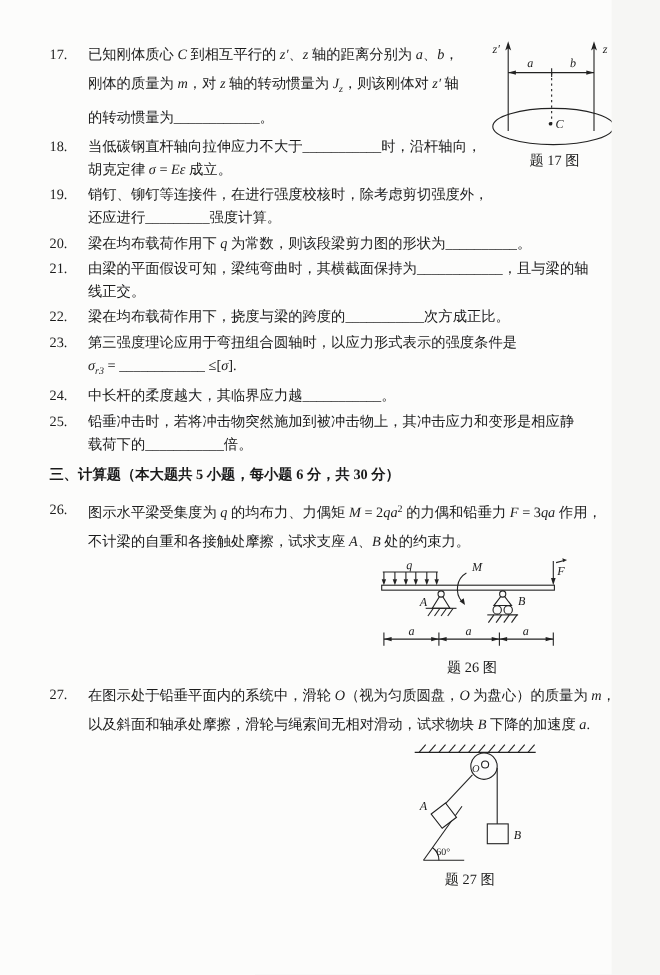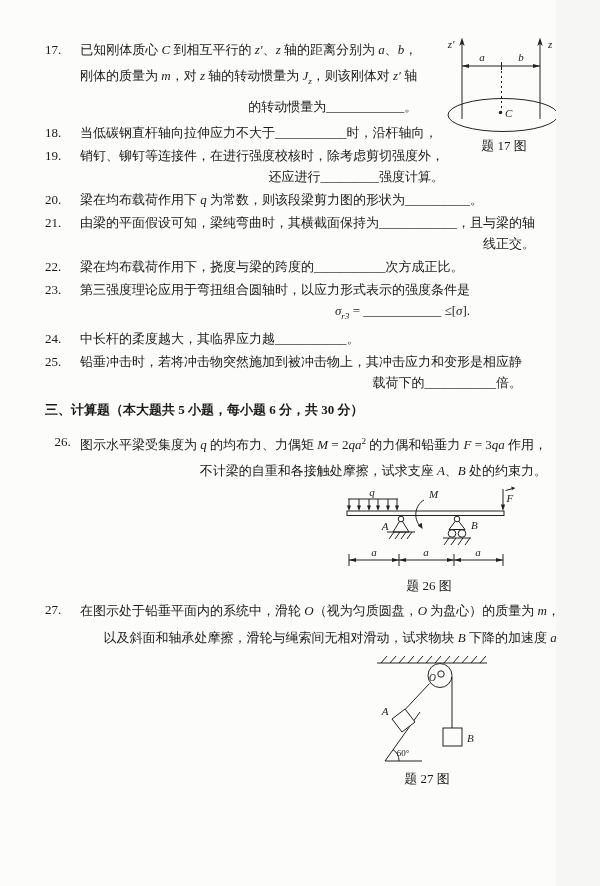--- a/index.html
+++ b/index.html
@@ -2,22 +2,22 @@
 <html><head>
 <meta charset="utf-8">
 <style>
   html,body{margin:0;padding:0;background:#f6f6f4;}
   .page{position:relative;width:556px;height:886px;background:#fcfcfb;overflow:hidden;
         font-family:"Liberation Serif","DejaVu Serif",serif;color:#1b1b1b;font-size:13px;}
   .content{padding:37px 10px 0 45px;}
   .q{display:flex;margin-bottom:2px;}
   .qnum{width:35px;flex:none;line-height:21px;}
   .q17 .qnum,.q27 .qnum{line-height:26px;}
-  .q26 .qnum{line-height:25px;text-align:center;}
-  .line{line-height:21px;white-space:nowrap;text-align:right;}
+  .q26 .qnum{line-height:25px;}
+  .line{line-height:21px;white-space:nowrap;}
   .q17 .line{line-height:26px;}
   .q26 .line{line-height:25px;}
   .q27 .line{line-height:27px;}
   .it{font-style:italic;}
   .bl{letter-spacing:0;margin-top:28px;}
   sub{font-size:0.7em;font-style:italic;}
   sup{font-size:0.7em;}
   .sec{font-weight:bold;margin:6px 0 8px 0;line-height:22px;white-space:nowrap;}
   .fig17{position:absolute;left:443px;top:33px;}
   .fig26{display:block;margin:2px 0 0 300px;}
@@ -42,20 +42,21 @@
         <div class="line"><span>已知刚体质心 </span><span class="it">C</span><span> 到相互平行的 </span><span class="it">z′</span><span>、</span><span class="it">z</span><span> 轴的距离分别为 </span><span class="it">a</span><span>、</span><span class="it">b</span><span>，</span></div>
         <div class="line"><span>刚体的质量为 </span><span class="it">m</span><span>，对 </span><span class="it">z</span><span> 轴的转动惯量为 </span><span class="it">J</span><sub>z</sub><span>，则该刚体对 </span><span class="it">z′</span><span> 轴</span></div>
         <div class="line"><span>的转动惯量为</span><span class="bl">____________</span><span>。</span></div>
       </div>
     </div>
 
     <div class="q q18">
       <div class="qnum">18.</div>
       <div class="qbody">
         <div class="line"><span>当低碳钢直杆轴向拉伸应力不大于</span><span class="bl">___________</span><span>时，沿杆轴向，</span></div>
+        <div class="line"><span>胡克定律 </span><span class="it">σ</span><span> = </span><span class="it">Eε</span><span> 成立。</span></div>
       </div>
     </div>
 
     <div class="q q19">
       <div class="qnum">19.</div>
       <div class="qbody">
         <div class="line"><span>销钉、铆钉等连接件，在进行强度校核时，除考虑剪切强度外，</span></div>
         <div class="line"><span>还应进行</span><span class="bl">_________</span><span>强度计算。</span></div>
       </div>
     </div>

